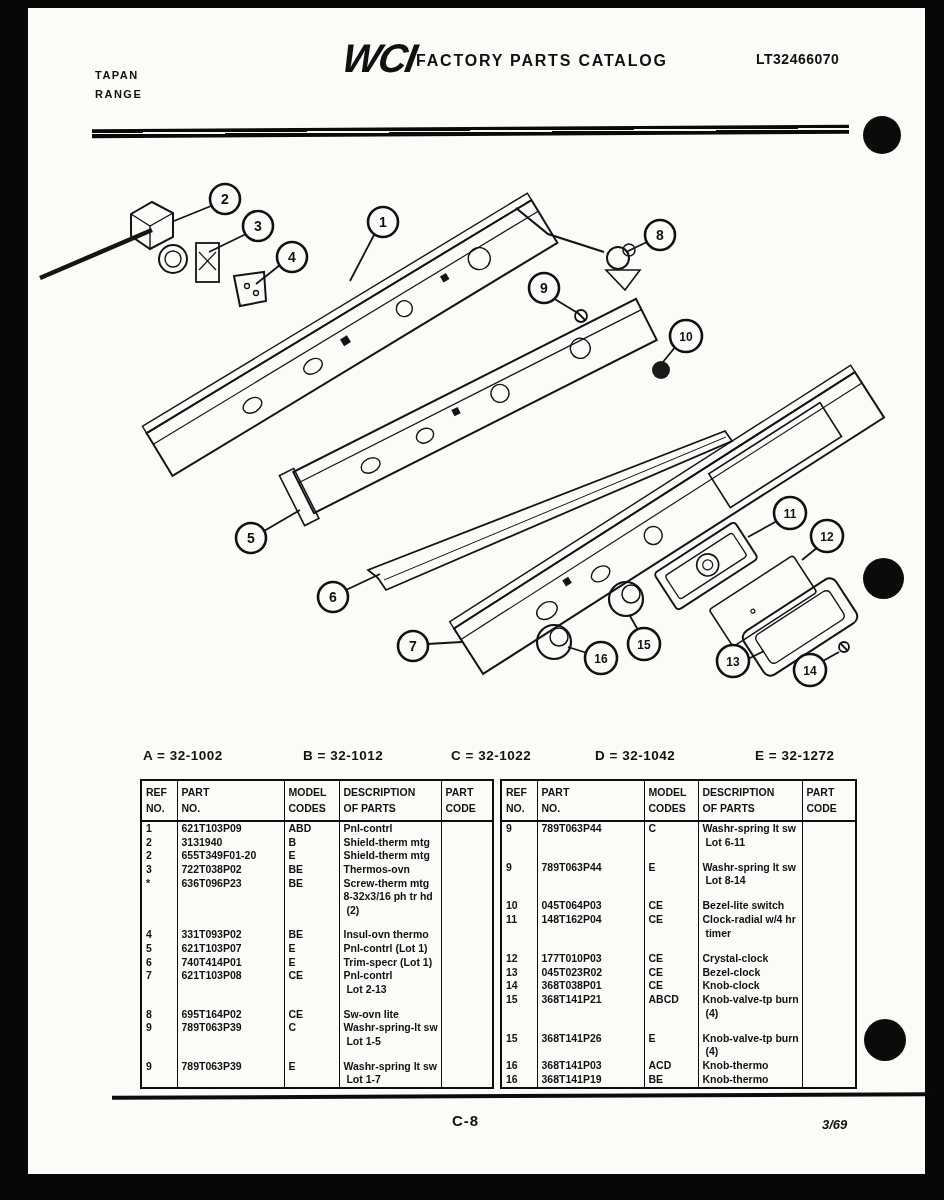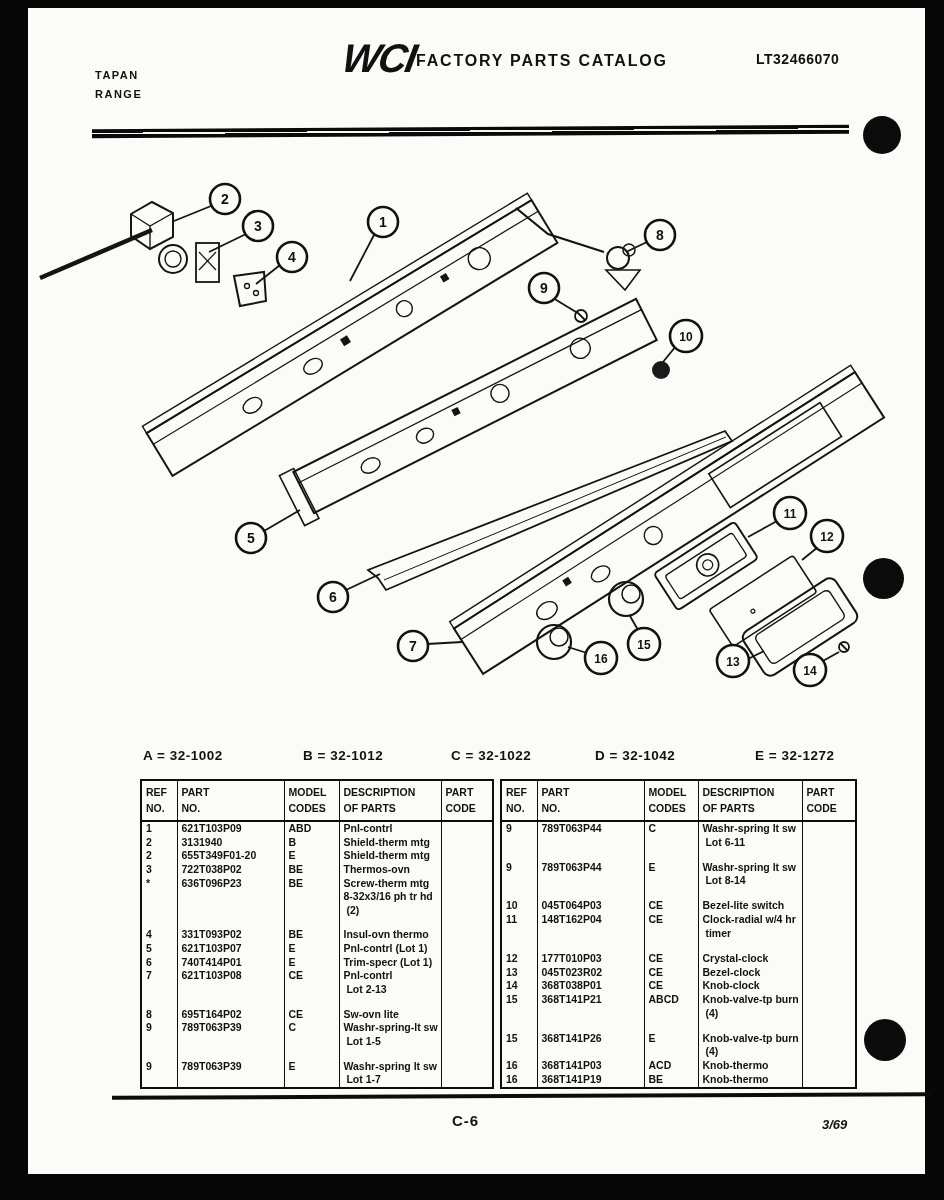--- a/index.html
+++ b/index.html
@@ -482,14 +482,14 @@
         <td>16</td>
         <td>368T141P19</td>
         <td>BE</td>
         <td>Knob-thermo</td>
         <td></td>
       </tr>
     </tbody>
 </table>
 
 <div class="abs foot-rule"></div>
-<div class="abs page-num">C-6</div>
+<div class="abs page-num">C-8</div>
 <div class="abs date-code">3/69</div>
 
 </body></html>

